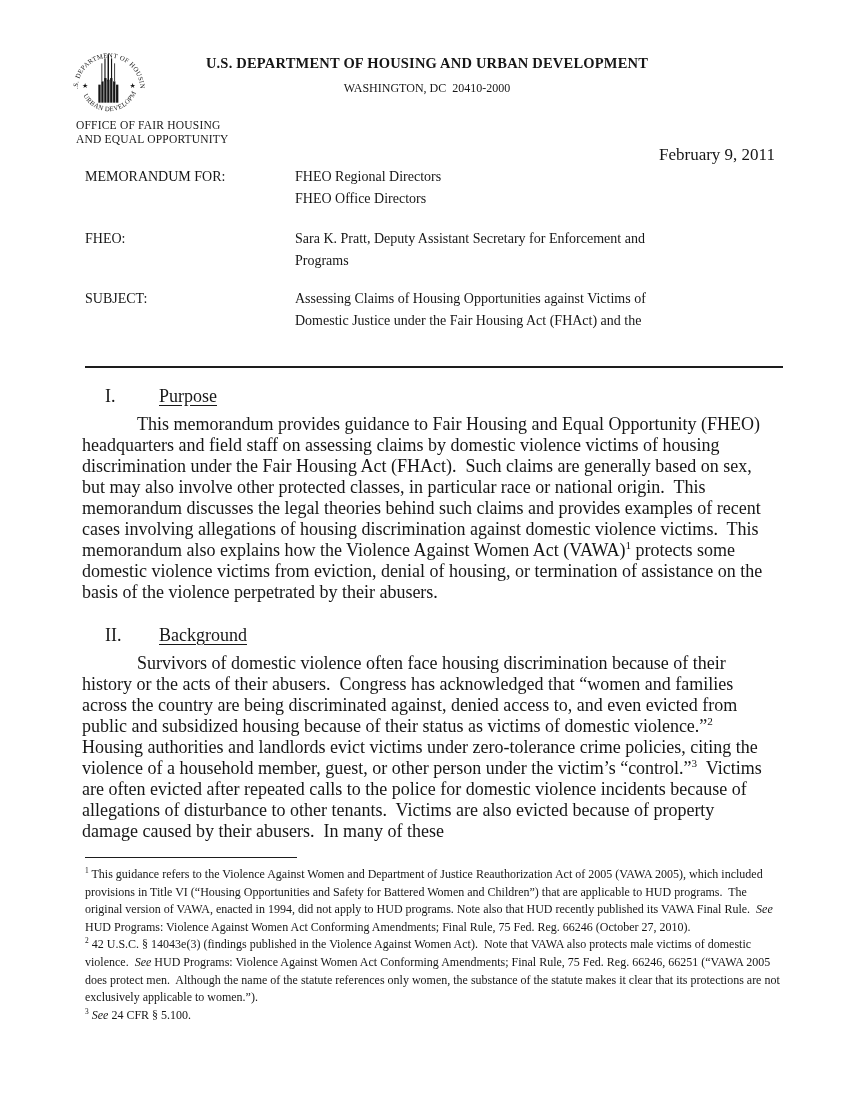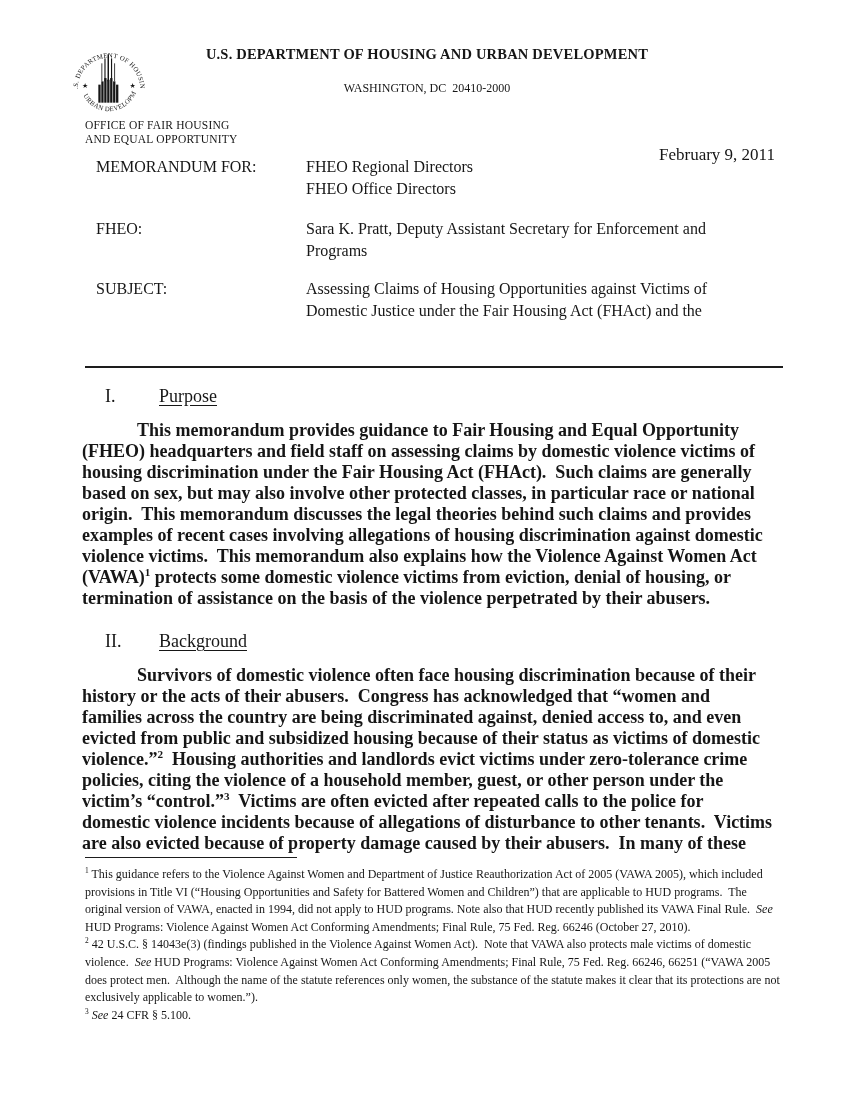--- a/index.html
+++ b/index.html
@@ -7,37 +7,37 @@
     position:relative;
     width:854px; height:1114px;
     background:#ffffff;
     color:#161616;
     font-family:"Liberation Serif","DejaVu Serif",serif;
     overflow:hidden;
   }
   
   .seal { position:absolute; left:68px; top:42px; width:82px; height:82px; }
   .hq-agency {
-    position:absolute; top:46px; left:0; width:100%;
+    position:absolute; top:55px; left:0; width:100%;
     text-align:center; font-weight:bold; font-size:14.5px; letter-spacing:0.2px;
   }
   .hq-address {
     position:absolute; top:81px; left:0; width:100%;
     text-align:center; font-size:12px; white-space:pre;
   }
   .office {
-    position:absolute; left:85px; top:119px;
+    position:absolute; left:76px; top:119px;
     font-size:11.5px; line-height:13.5px; letter-spacing:0.2px;
   }
   .date { position:absolute; top:145px; right:79px; font-size:17px; }
 
   
   .memo {
-    position:absolute; left:85px; top:156px; width:694px;
-    font-size:16px; line-height:22px;margin-left:11px;
+    position:absolute; left:85px; top:166px; width:694px;
+    font-size:14px; line-height:22px;
   }
   .memo-field { display:flex; }
   .memo-field.f1 { margin-top:0; }
   .memo-field.f2 { margin-top:18px; }
   .memo-field.f3 { margin-top:16px; }
   .memo-label { flex:0 0 210px; }
   .memo-values { flex:1; }
 
   .rule {
     position:absolute; left:85px; top:366px; width:698px;
@@ -45,21 +45,21 @@
   }
 
   
   .body-text {
     position:absolute; left:82px; top:386px; width:692px;
     font-size:18px; line-height:21px;
   }
   .section-heading { padding-left:23px; }
   .section-number { display:inline-block; width:54px; }
   .section-title { text-decoration:underline; text-underline-offset:3px; }
-  .para { margin:13px 0 0 0; text-indent:55px; white-space:pre-wrap;font-weight:bold; }
+  .para { margin:7px 0 0 0; text-indent:55px; white-space:pre-wrap; }
   .section + .section { margin-top:22px; }
   sup { font-size:0.62em; line-height:0; vertical-align:super; }
   .seg-i { font-style:italic; }
 
   
   .footnotes {
     position:absolute; left:85px; top:857px; width:697px;
     font-size:12px; line-height:17.6px;
   }
   .fn-rule { width:212px; border-top:1.8px solid #1d1d1d; margin:0 0 8px 0; }

